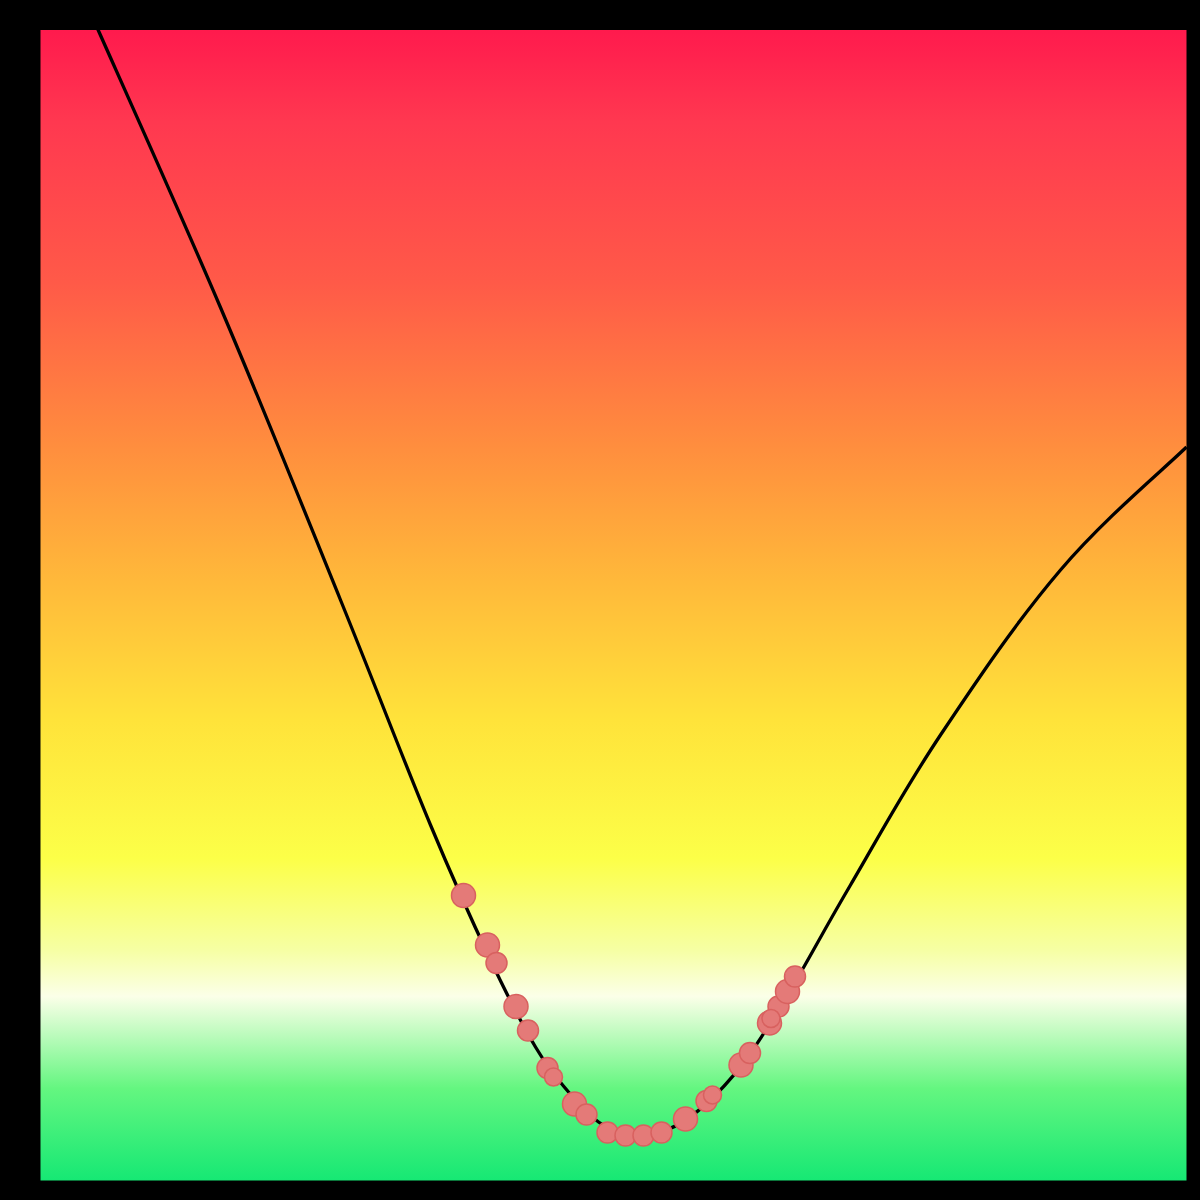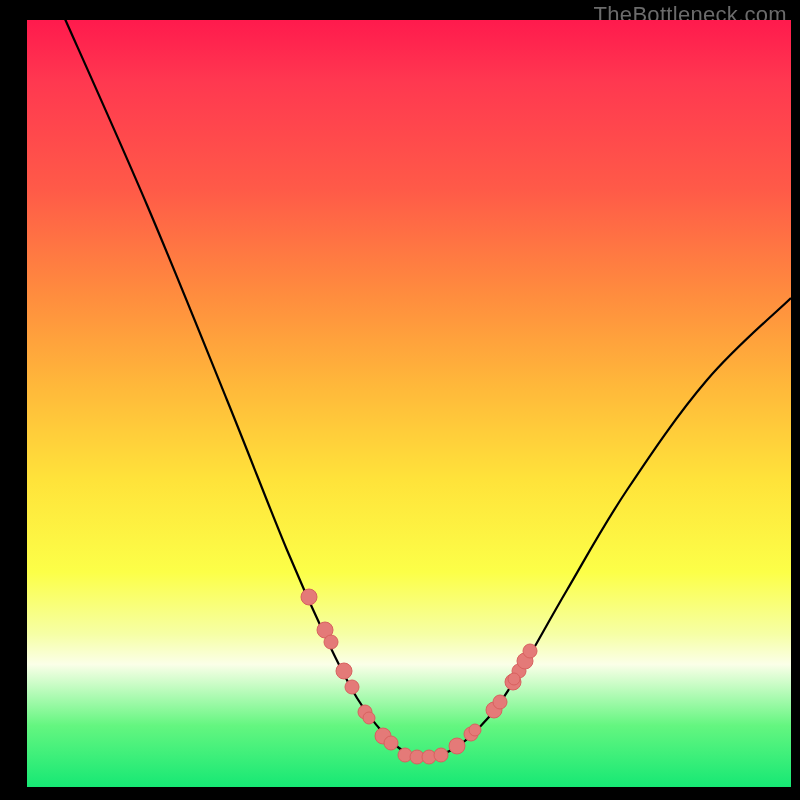--- a/index.html
+++ b/index.html
@@ -66,21 +66,20 @@
   .bead {
     fill: #e47a78;
     stroke: #d8615f;
     stroke-width: 1;
   }
 </style>
 </head>
 <body>
 
 <div class="frame">
-  <div class="watermark">TheBottleneck.com</div>
 
   <div class="plot-area">
     <svg class="curve" viewBox="0 0 764 767">
       <path id="bottleneck-path" class="curve-path" d="M 34 -10 C 49.5 25.1, 90.1 114.8, 120 185 C 149.9 255.2, 174.8 317.9, 200 380 C 225.2 442.1, 242.0 486.8, 260 530 C 278.0 573.2, 287.4 593.4, 300 620 C 312.6 646.6, 320.6 662.2, 330 678 C 339.4 693.8, 344.4 699.0, 352 708 C 359.6 717.0, 365.2 723.0, 372 728 C 378.8 733.0, 383.5 734.6, 390 736 C 396.5 737.4, 401.2 737.4, 408 736 C 414.8 734.6, 420.4 732.7, 428 728 C 435.6 723.3, 442.1 717.9, 450 710 C 457.9 702.1, 463.0 696.6, 472 684 C 481.0 671.4, 487.8 660.5, 500 640 C 512.2 619.5, 522.0 600.6, 540 570 C 558.0 539.4, 574.8 507.8, 600 470 C 625.2 432.2, 650.5 394.6, 680 360 C 709.5 325.4, 748.9 292.8, 764 278 "></path>
       <g id="beads">
           <circle cx="282" cy="577" r="8" class="bead"></circle>
           <circle cx="298" cy="610" r="8" class="bead"></circle>
           <circle cx="304" cy="622" r="7" class="bead"></circle>
           <circle cx="317" cy="651" r="8" class="bead"></circle>
           <circle cx="325" cy="667" r="7" class="bead"></circle>

